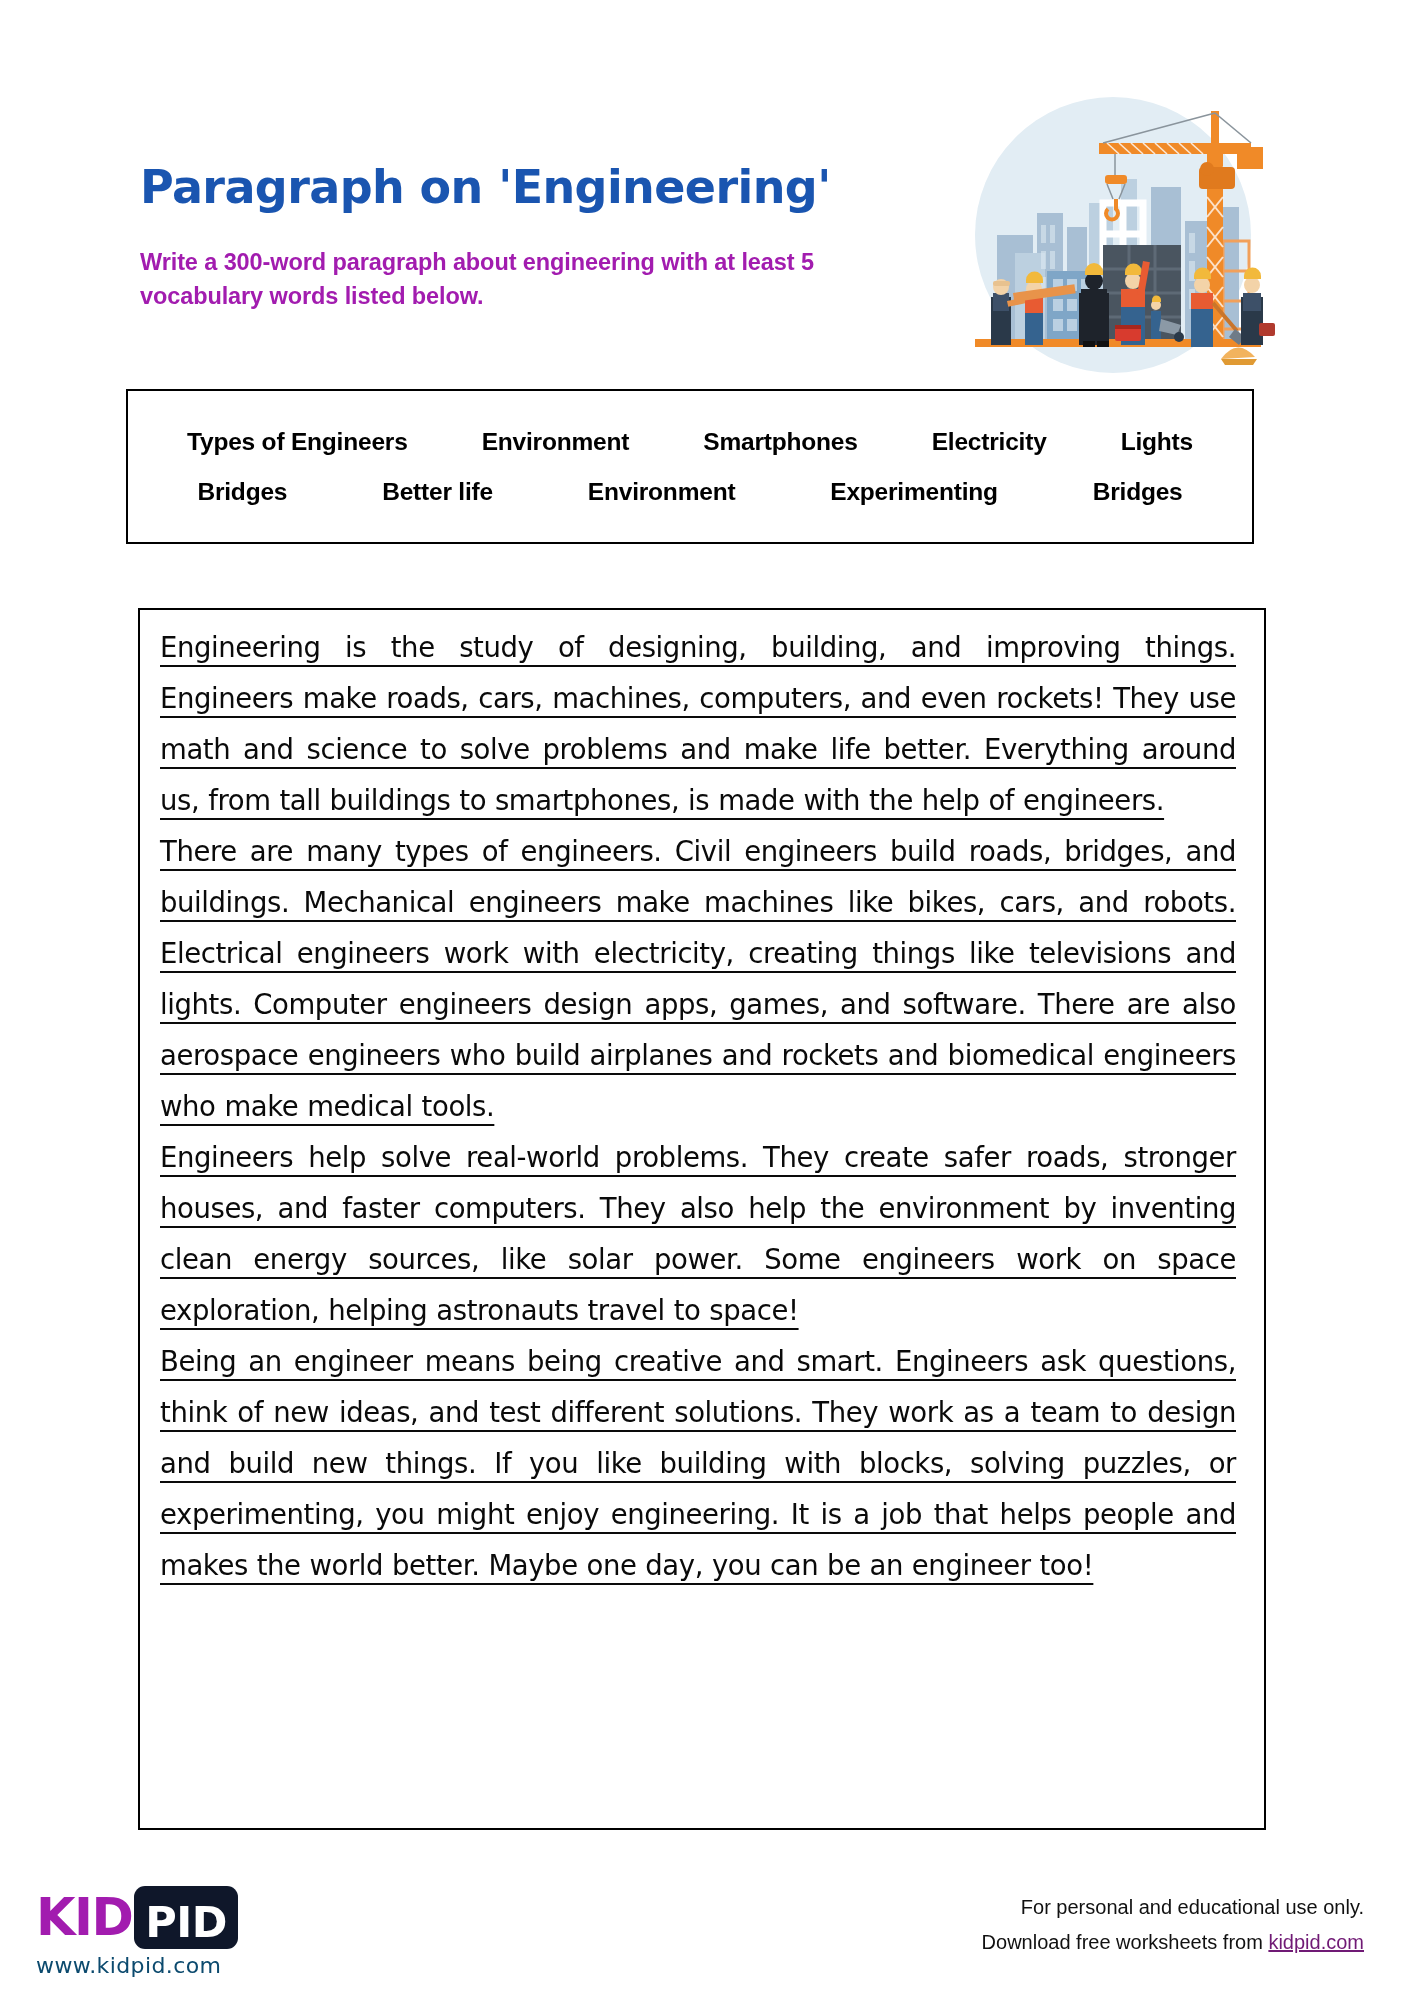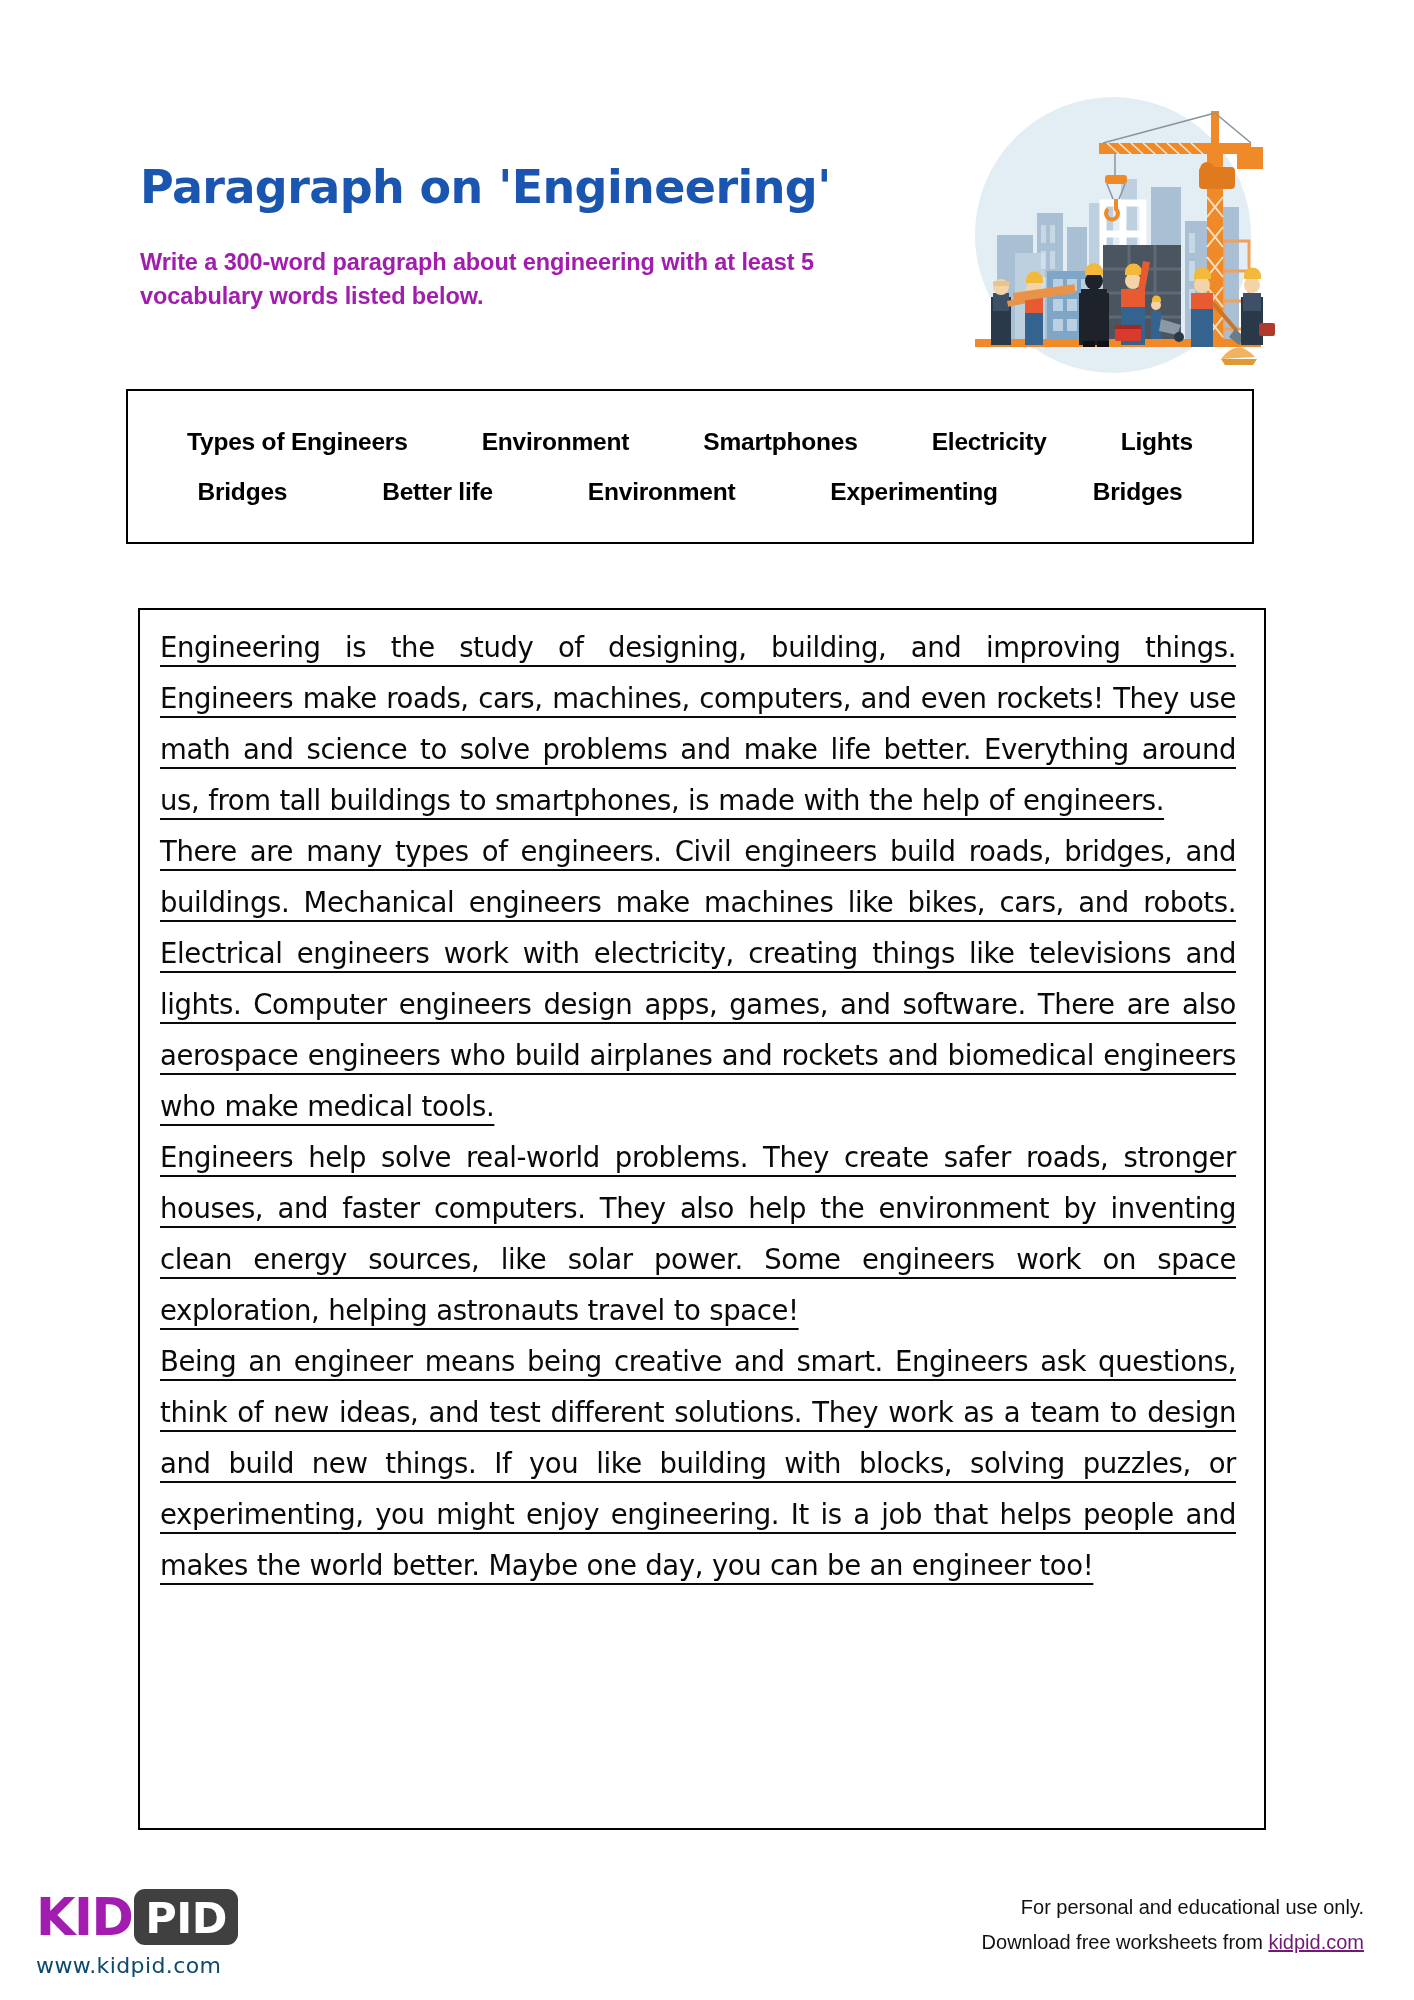--- a/index.html
+++ b/index.html
@@ -129,23 +129,23 @@
   }
   .logo-kid {
     font-family: "DejaVu Sans", sans-serif;
     font-size: 51px;
     font-weight: 800;
     color: #a21caf;
     letter-spacing: -1.5px;
     line-height: 1;
   }
   .logo-pid-box {
-    background: #404040;
+    background: #0f172a;
     border-radius: 11px;
-    padding: 8px 11px 5px 11px;
+    padding: 15px 11px 5px 11px;
     margin-left: 2px;
   }
   .logo-pid {
     font-family: "DejaVu Sans", sans-serif;
     font-size: 43px;
     font-weight: 800;
     color: #ffffff;
     letter-spacing: -0.5px;
     line-height: 1;
   }

